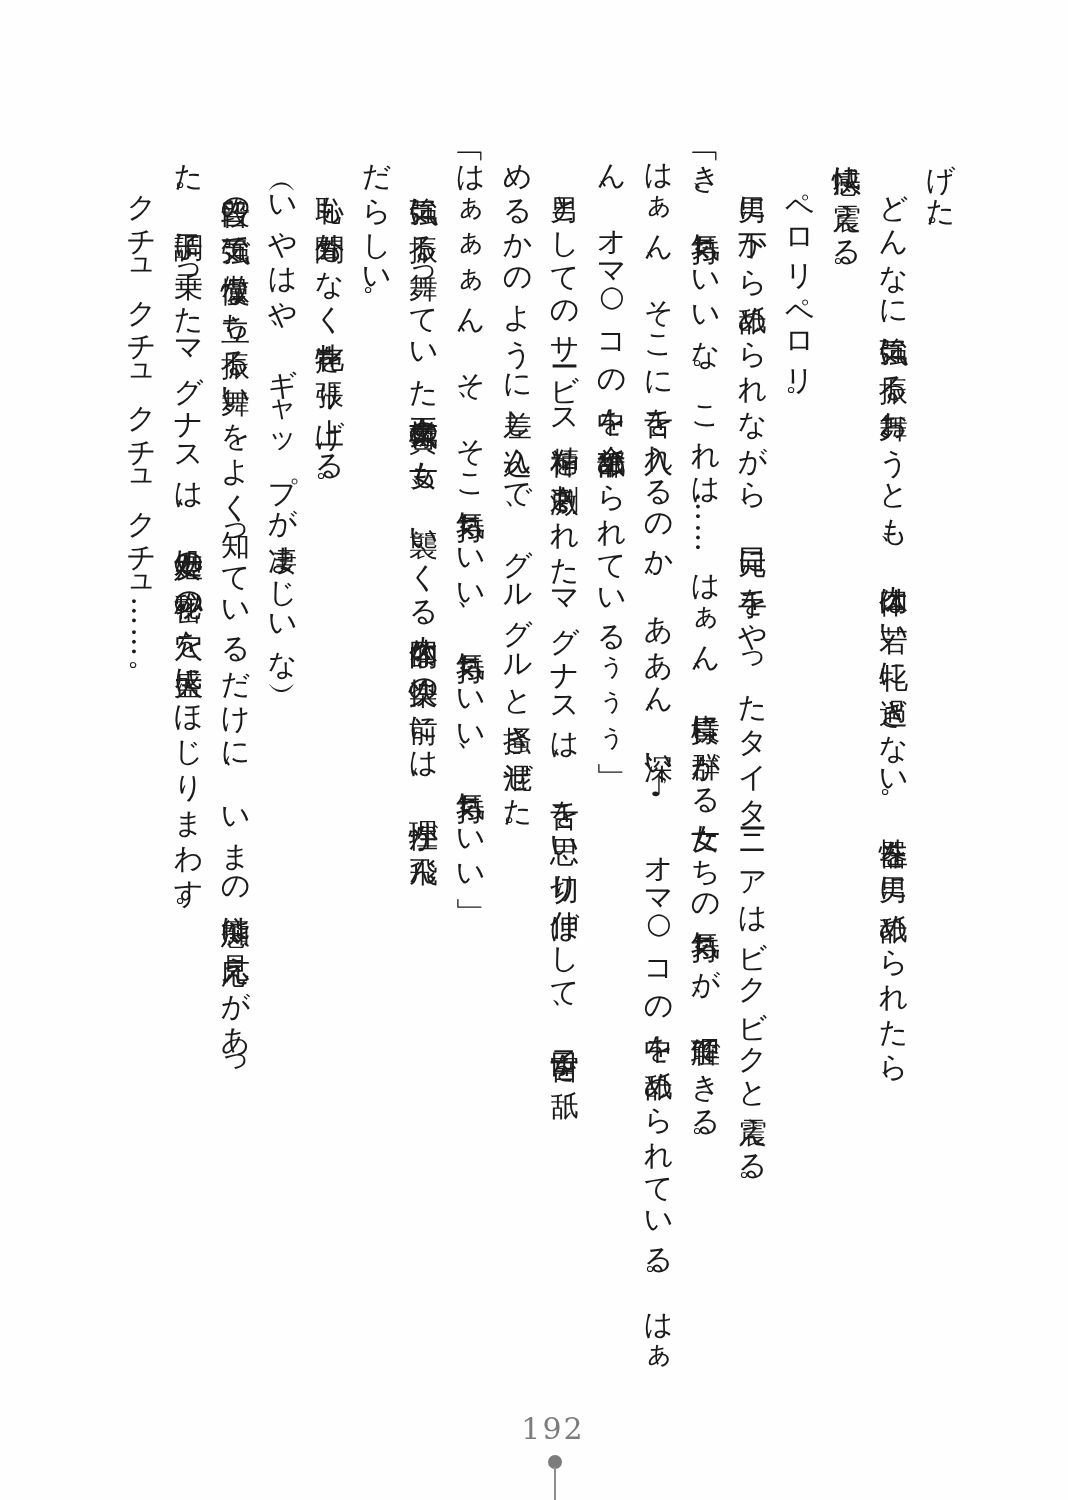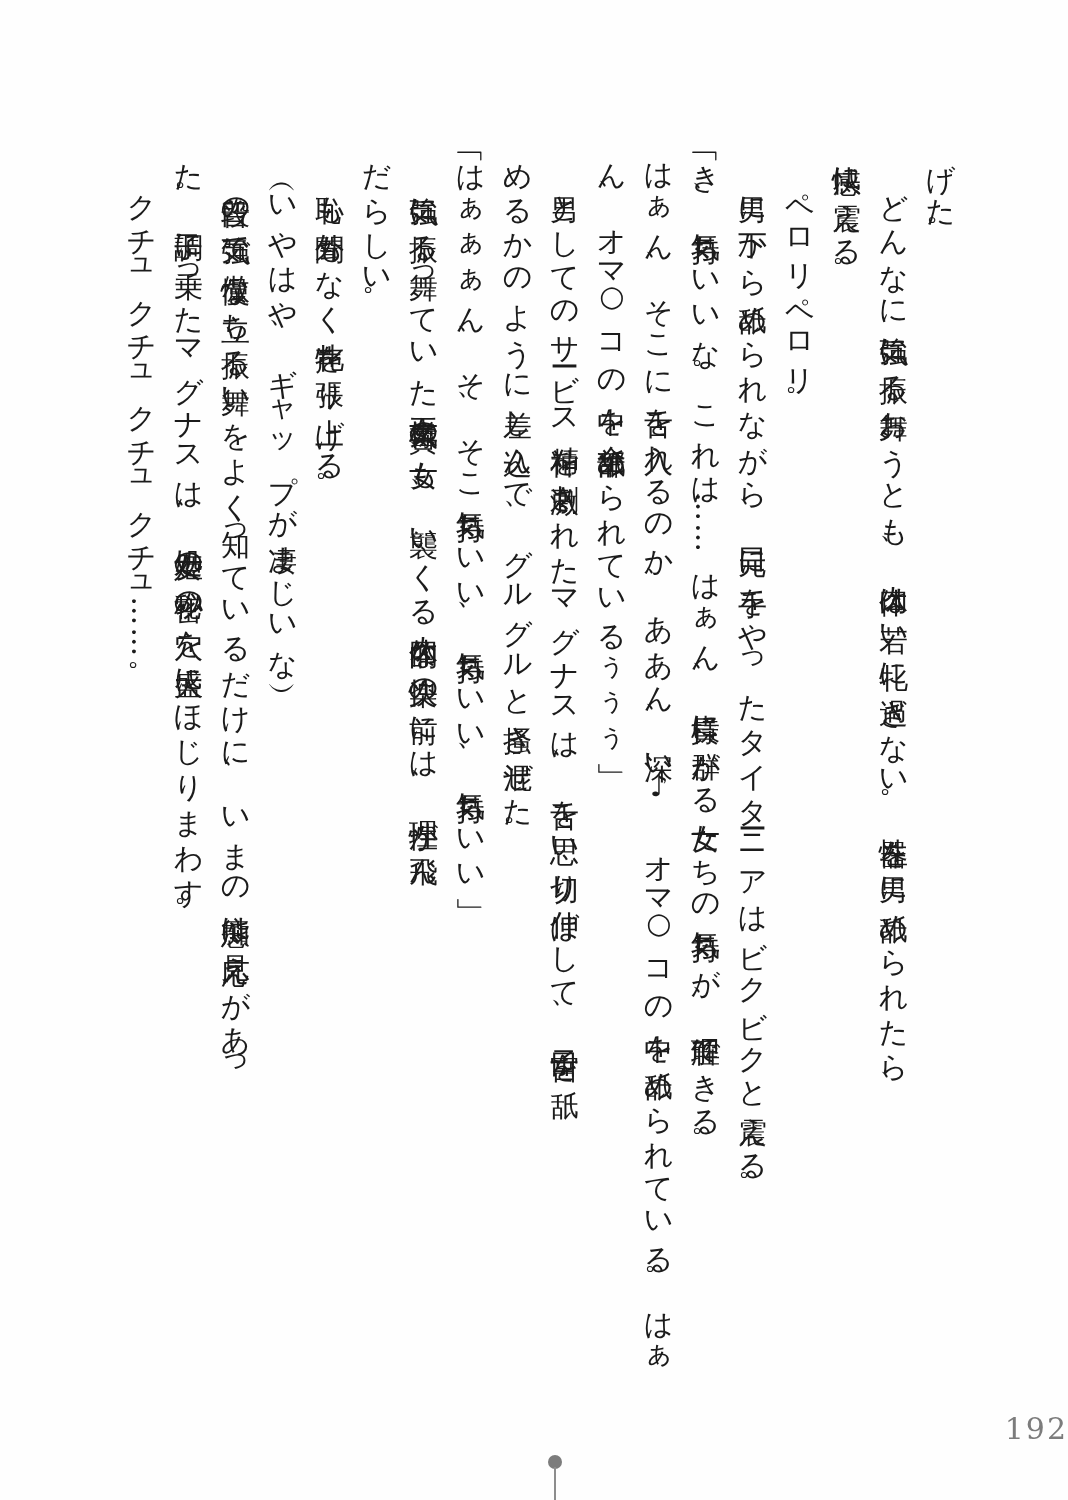--- a/index.html
+++ b/index.html
@@ -29,21 +29,21 @@
   }
   .tline {
     line-height: 47px;
     white-space: pre;
   }
   .page-number {
     position: absolute;
     top: 1414px;
     left: 38px;
     width: 1030px;
-    text-align: right;
+    text-align: center;
     font-size: 30px;
     line-height: 1;
     color: #7c7c7c;
     letter-spacing: 2px;
   }
   .marker-dot {
     position: absolute;
     left: 548px;
     top: 1455px;
     width: 14px;

